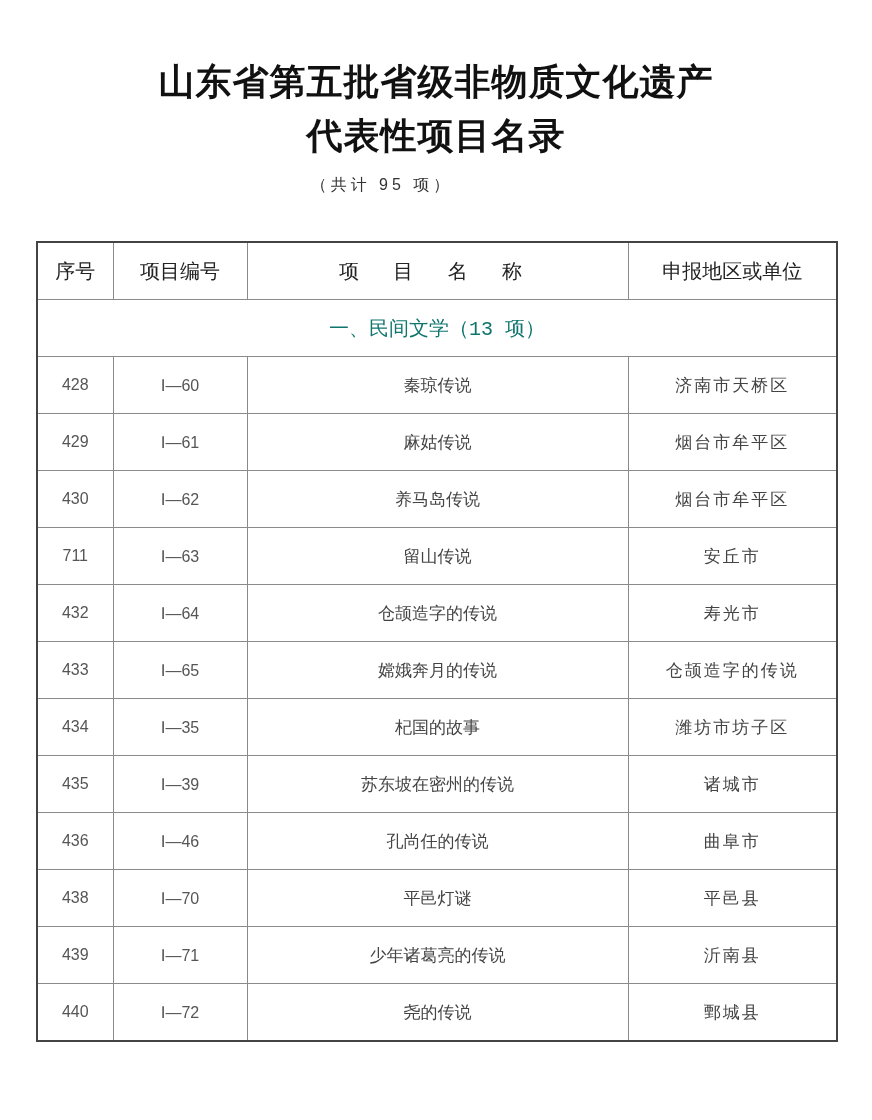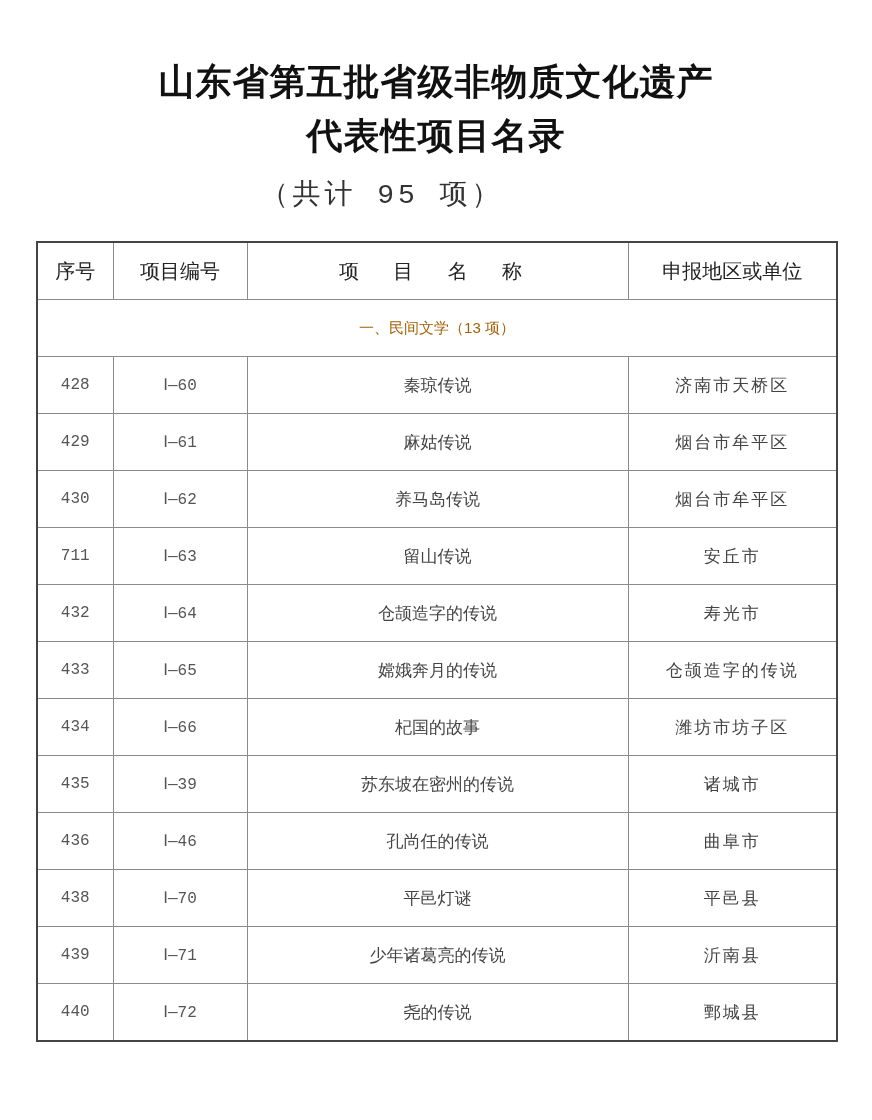--- a/index.html
+++ b/index.html
@@ -26,22 +26,22 @@
       letter-spacing: 1px;
     }
     .title.line1 { top: 58px; }
     .title.line2 { top: 112px; }
     .subtitle {
       position: absolute;
       left: 0;
       width: 764px;
       top: 175px;
       text-align: center;
-      font-family: Liberation Mono, monospace;
-      font-size: 28px;
+      font-family: Liberation Sans, sans-serif;
+      font-size: 16px;
       color: #333;
       letter-spacing: 4px;
     }
     table.roster {
       position: absolute;
       left: 36px;
       top: 241px;
       width: 800px;
       border-collapse: collapse;
       table-layout: fixed;
@@ -56,27 +56,27 @@
     table.roster th {
       height: 56px;
       font-family: "DejaVu Sans", "Liberation Sans", sans-serif;
       font-weight: normal;
       font-size: 20px;
       color: #222;
     }
     th.col-name span { letter-spacing: 14px; }
     td.section {
       height: 56px;
-      font-family: Liberation Sans, sans-serif;
-      font-size: 15px;
-      color: #a16207;
+      font-family: Liberation Mono, monospace;
+      font-size: 20px;
+      color: #0f766e;
     }
     tr.data-row td {
       height: 56px;
-      font-family: Liberation Mono, monospace;
+      font-family: Liberation Sans, sans-serif;
       font-size: 17px;
       color: #444;
       margin-left: 10px;
     }
     tr.data-row td.num, tr.data-row td.code {
       font-size: 16px;
       color: #555;
     }
     td.region span { letter-spacing: 2px; }
   </style>
@@ -137,21 +137,21 @@
       <td class="region"><span>寿光市</span></td>
     </tr>
     <tr class="data-row">
       <td class="num">433</td>
       <td class="code">Ⅰ—65</td>
       <td>嫦娥奔月的传说</td>
       <td class="region"><span>仓颉造字的传说</span></td>
     </tr>
     <tr class="data-row">
       <td class="num">434</td>
-      <td class="code">Ⅰ—66</td>
+      <td class="code">Ⅰ—35</td>
       <td>杞国的故事</td>
       <td class="region"><span>潍坊市坊子区</span></td>
     </tr>
     <tr class="data-row">
       <td class="num">435</td>
       <td class="code">Ⅰ—39</td>
       <td>苏东坡在密州的传说</td>
       <td class="region"><span>诸城市</span></td>
     </tr>
     <tr class="data-row">

